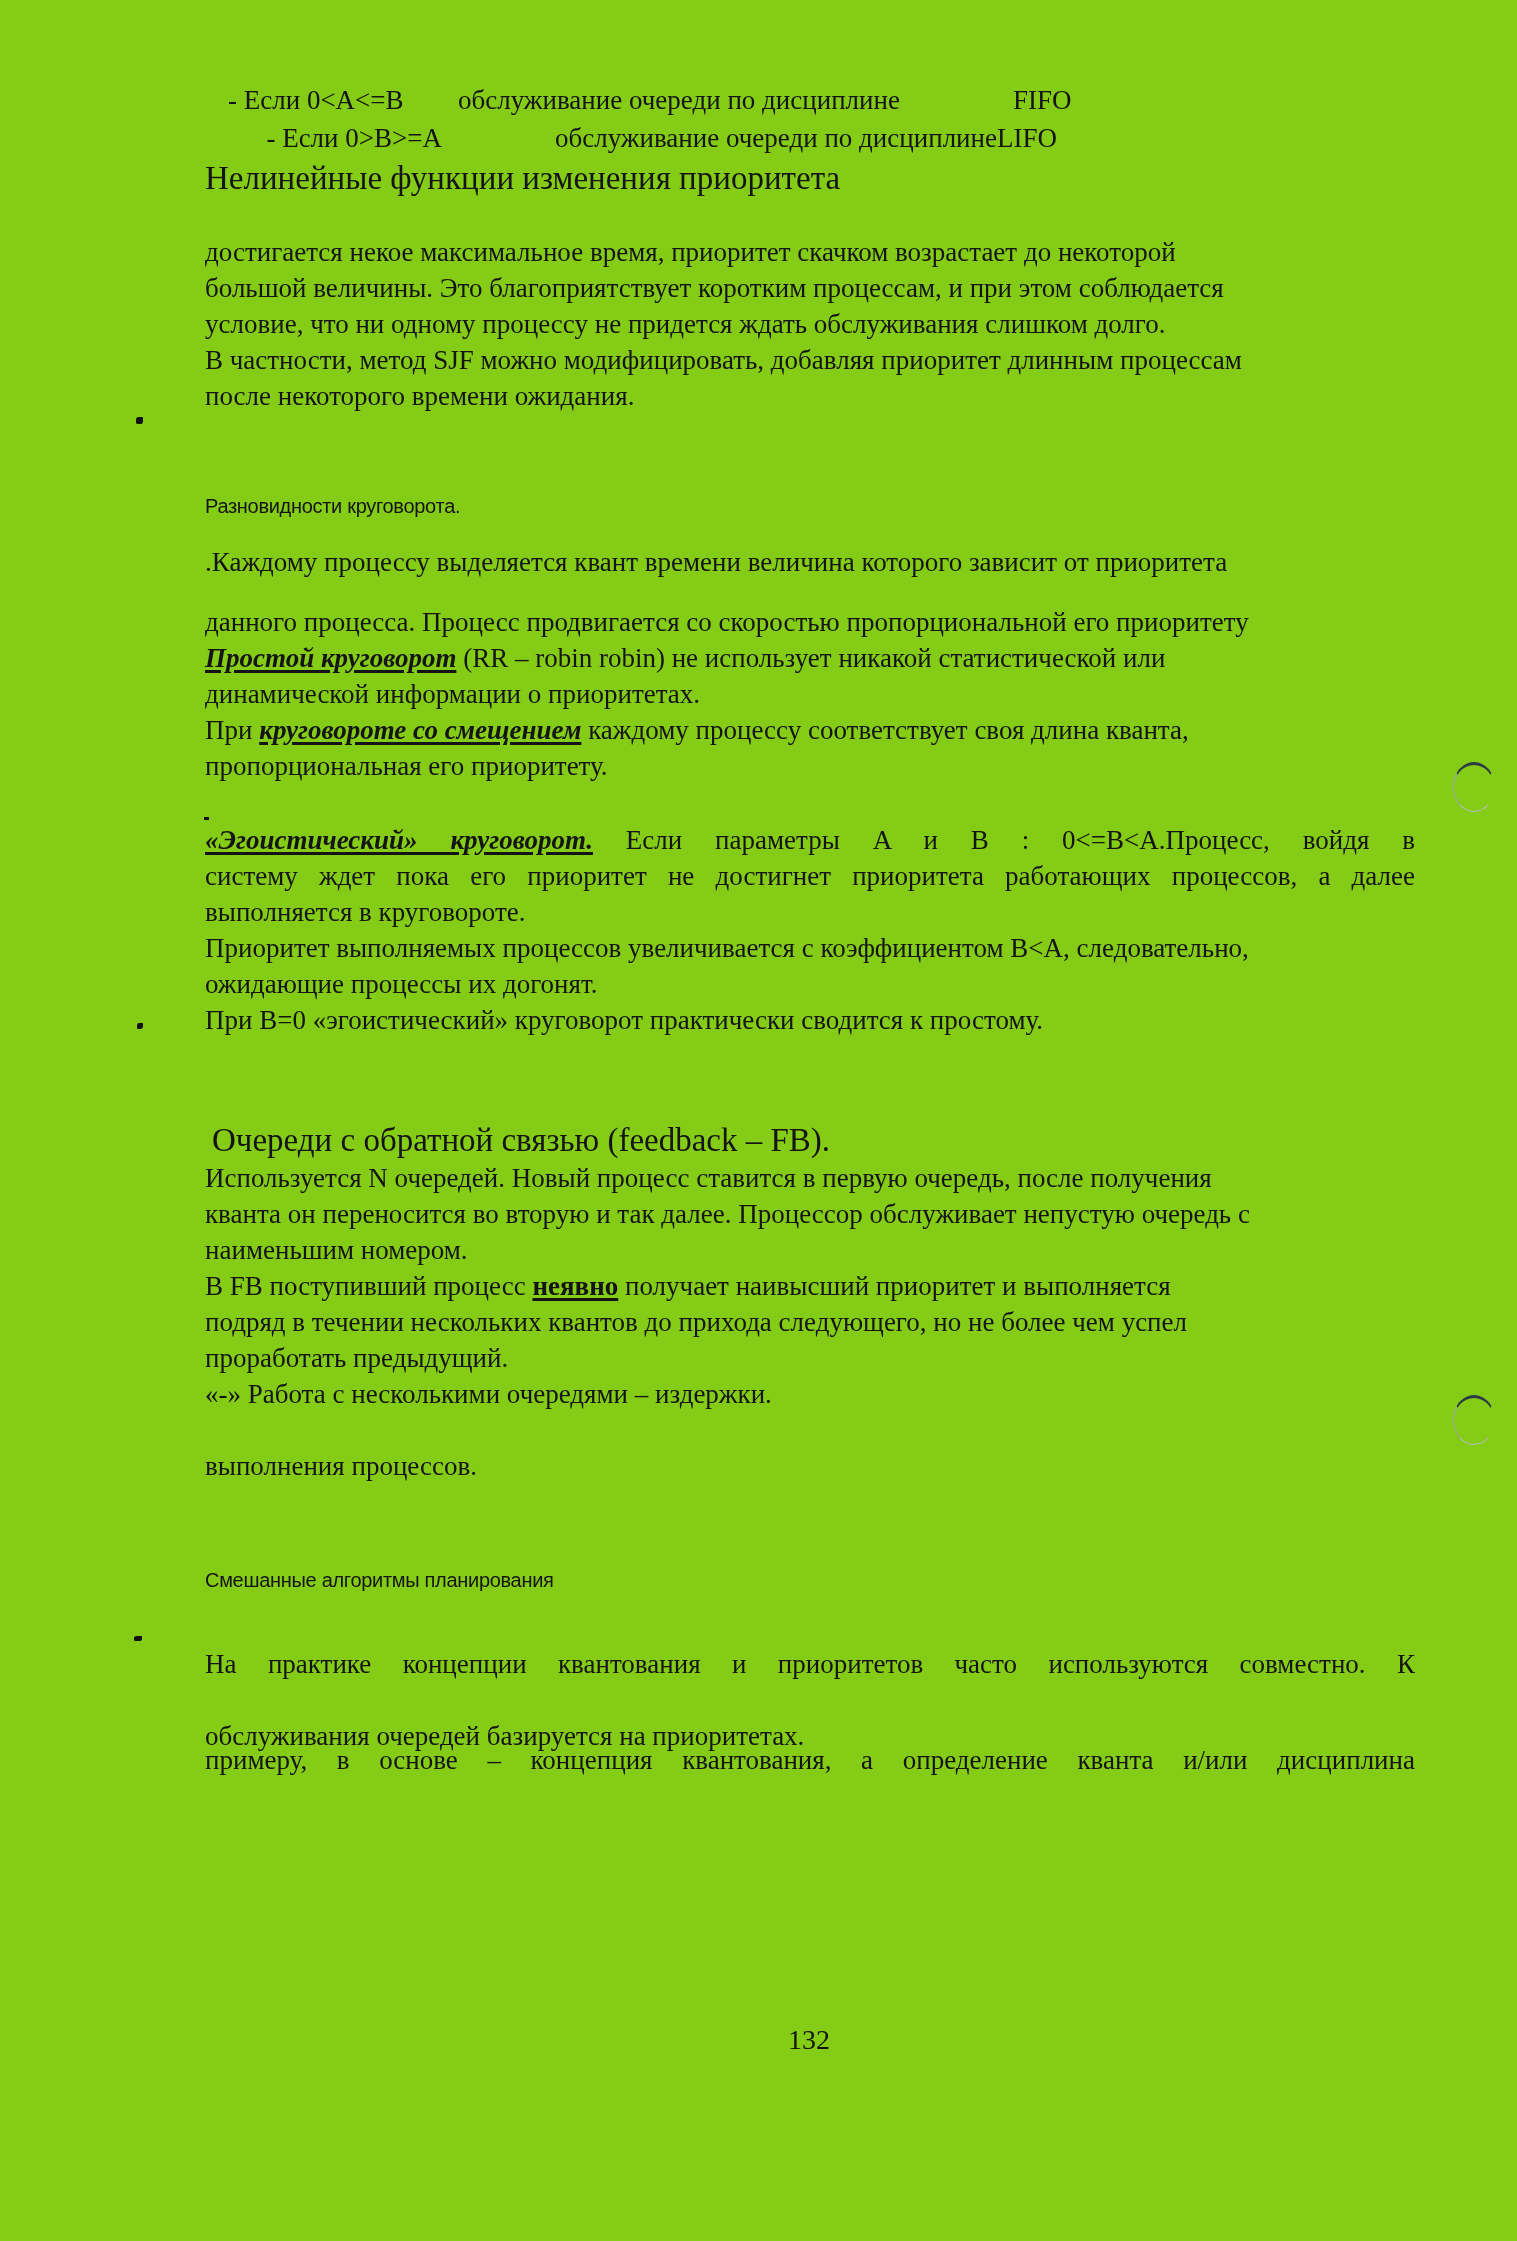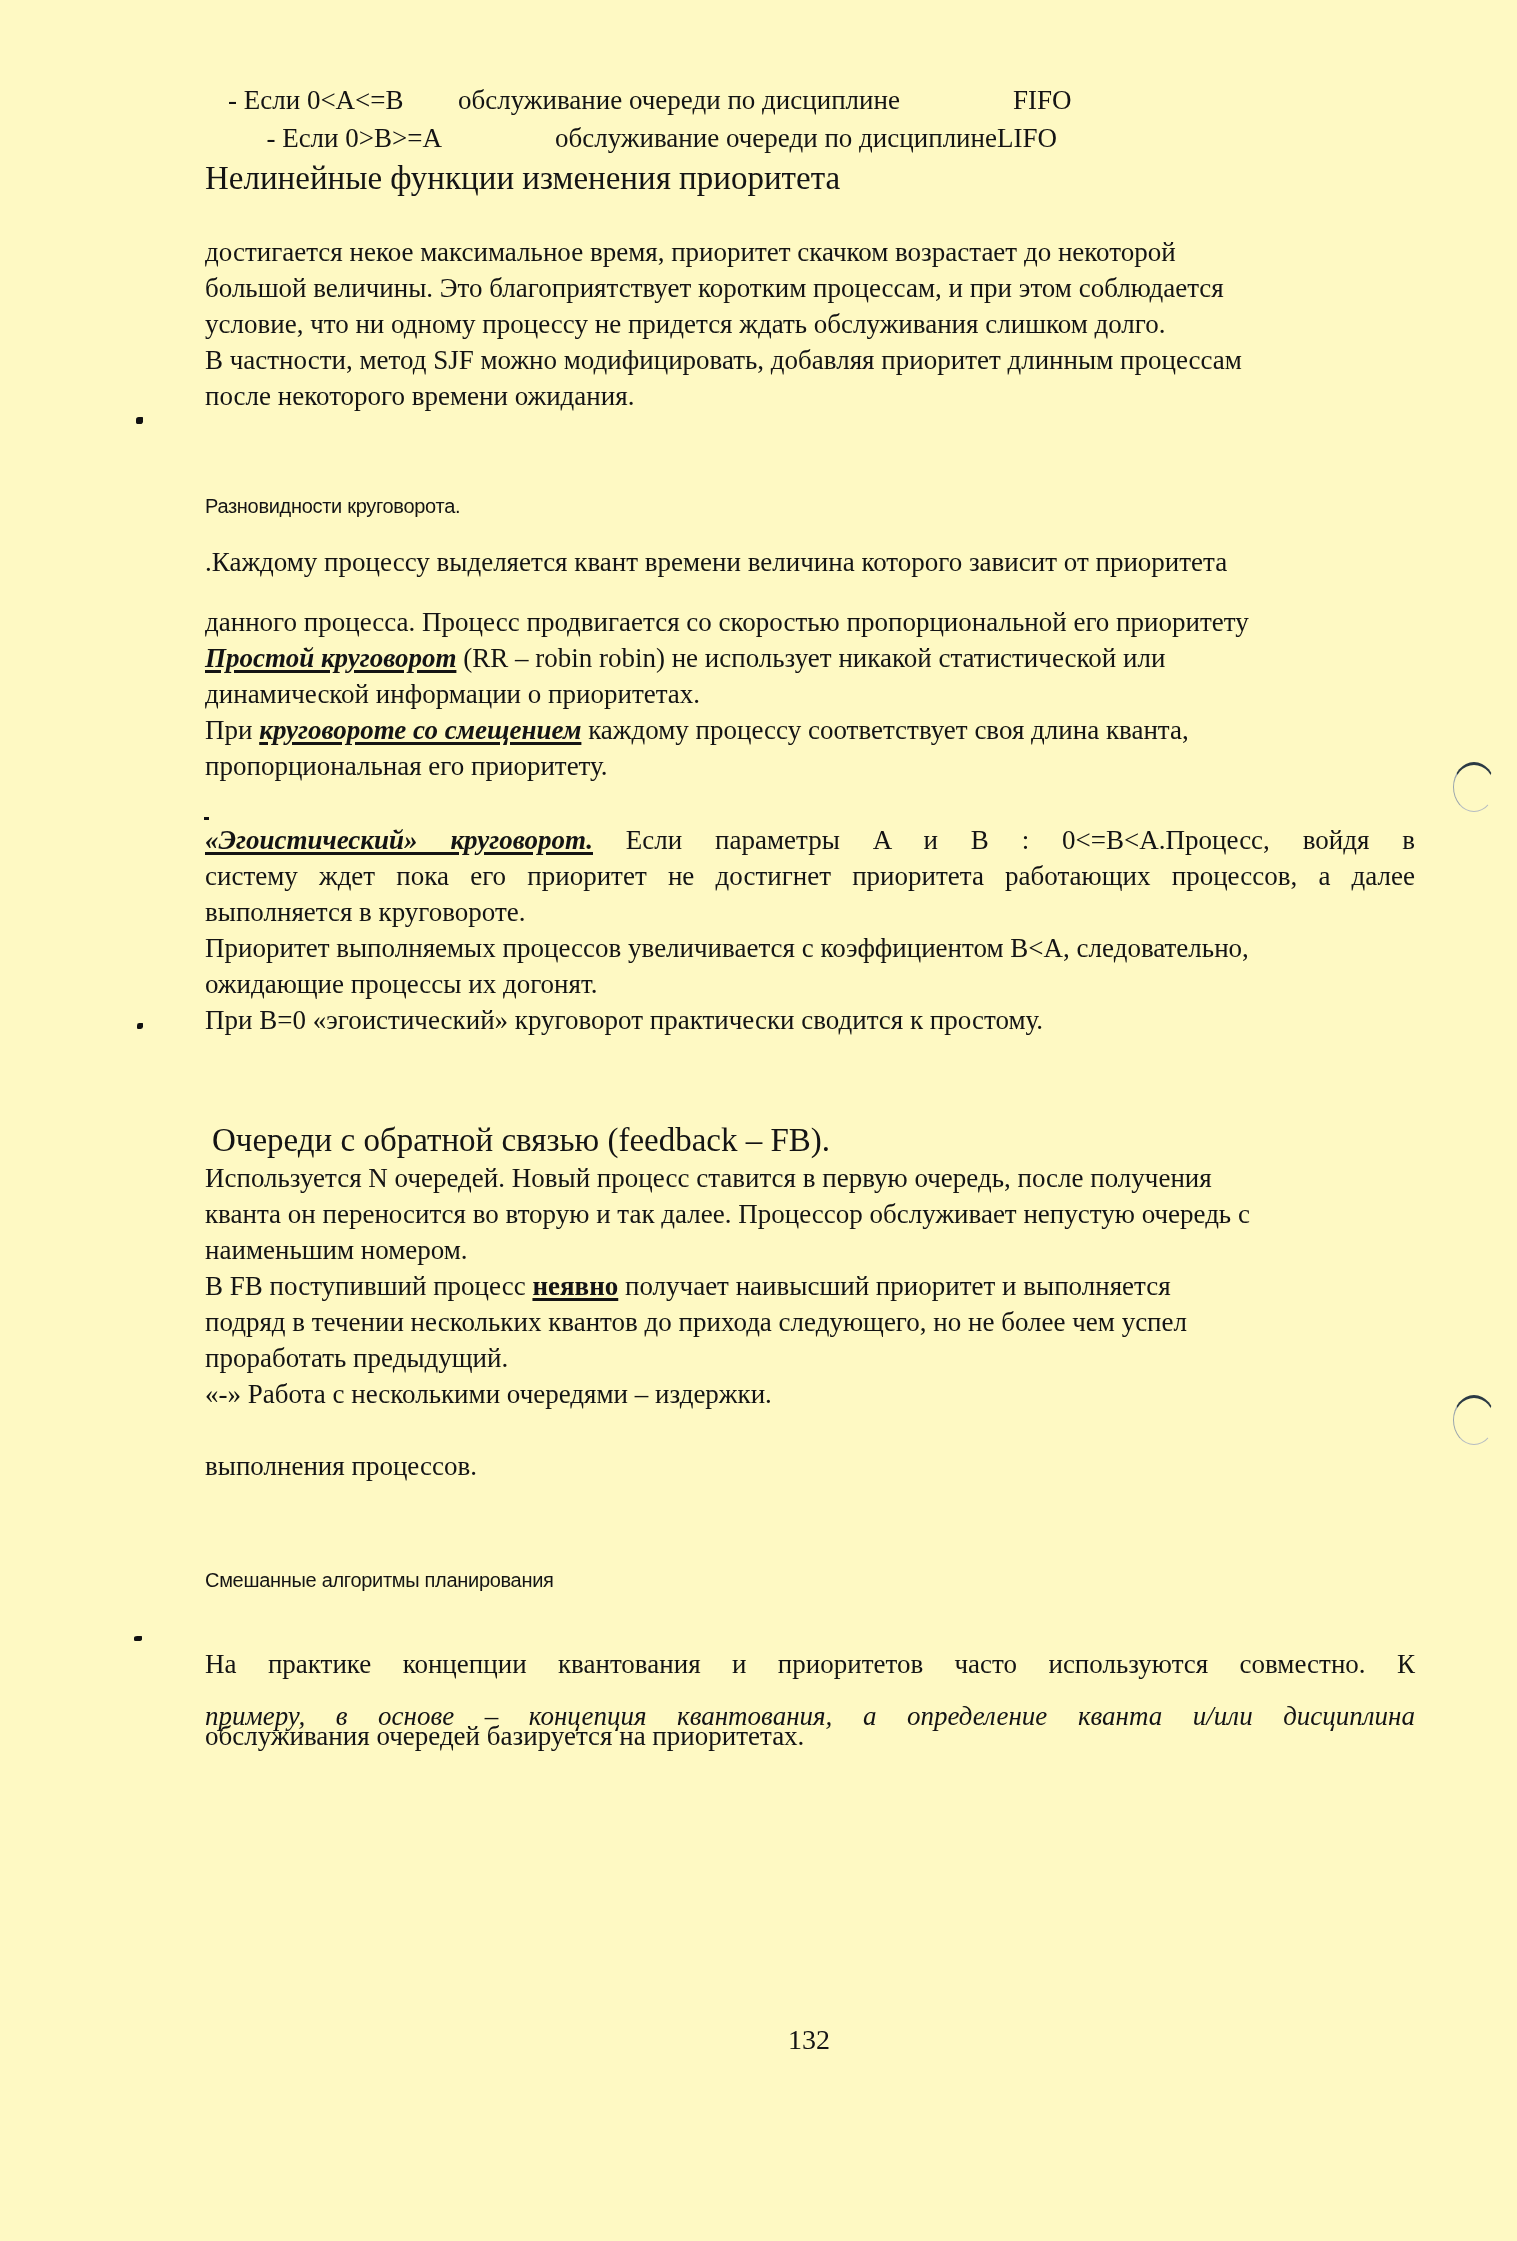--- a/index.html
+++ b/index.html
@@ -1,18 +1,18 @@
 <!DOCTYPE html>
 <html><head>
 <meta charset="utf-8">
 <style>
   html, body { margin: 0; padding: 0; background: #ffffff; }
   body { width: 1517px; height: 2241px; position: relative; overflow: hidden;
          font-family: "Liberation Serif", serif; color: #141414; }
-  .page { position: absolute; left: 0; top: 0; width: 1517px; height: 2241px; background: #fef9c3; }
+  .page { position: absolute; left: 0; top: 0; width: 1517px; height: 2241px; background: #84cc16; }
   .line { position: absolute; left: 205px; white-space: nowrap; font-size: 27px; line-height: 36px; }
   .serif-h { position: absolute; white-space: nowrap; font-family: "Liberation Serif", serif; font-size: 33px; line-height: 40px; }
   .sans-h { position: absolute; left: 205px; white-space: nowrap; font-family: "Liberation Sans", sans-serif; font-size: 20px; line-height: 40px; letter-spacing: -0.3px; }
   .just { position: absolute; left: 205px; width: 1210px; font-size: 27px; line-height: 36px; text-align: justify; text-align-last: justify; }
   .em { font-weight: bold; font-style: italic; text-decoration: underline; text-decoration-thickness: 3px; text-underline-offset: 3px; }
   .strong-u { font-weight: bold; text-decoration: underline; text-decoration-thickness: 3px; text-underline-offset: 3px; }
   .pagenum { position: absolute; left: 788px; top: 2024px; font-size: 28px; }
   .hole { position: absolute; width: 40px; height: 46px; border-radius: 50%;
           border-top: 3px solid #2b3a44; border-left: 1px solid #9aa5ad; border-bottom: 1px solid #b5bcc2; border-right: 1px solid transparent; }
   .mark { position: absolute; width: 7px; height: 7px; background: #111; border-radius: 40% 10% 40% 20%; }
@@ -72,20 +72,20 @@
     <span>В FB поступивший процесс </span><span class="strong-u">неявно</span><span> получает наивысший приоритет и выполняется</span>
   </div>
   <div class="line" style="top:1304px;">подряд в течении нескольких квантов до прихода следующего, но не более чем успел</div>
   <div class="line" style="top:1340px;">проработать предыдущий.</div>
   <div class="line" style="top:1376px;">«-»  Работа с несколькими очередями – издержки.</div>
   <div class="line" style="top:1448px;">выполнения процессов.</div>
 
   <div class="sans-h" style="top:1560px;">Смешанные алгоритмы планирования</div>
   <div class="mark" style="left:134px; top:1636px; width:8px; height:5px;"></div>
   <div class="just" style="top:1646px;">На практике концепции квантования и приоритетов часто используются совместно. К</div>
-  <div class="just" style="top:1698px;font-style:italic;">примеру, в основе – концепция квантования, а определение кванта и/или дисциплина</div>
+  <div class="just" style="top:1742px;">примеру, в основе – концепция квантования, а определение кванта и/или дисциплина</div>
   <div class="line" style="top:1718px;">обслуживания очередей базируется на приоритетах.</div>
 
   <div class="pagenum">132</div>
 
   <div class="hole" style="left:1453px; top:762px;"></div>
   <div class="hole" style="left:1453px; top:1395px;"></div>
 </div>
 
 </body></html>

